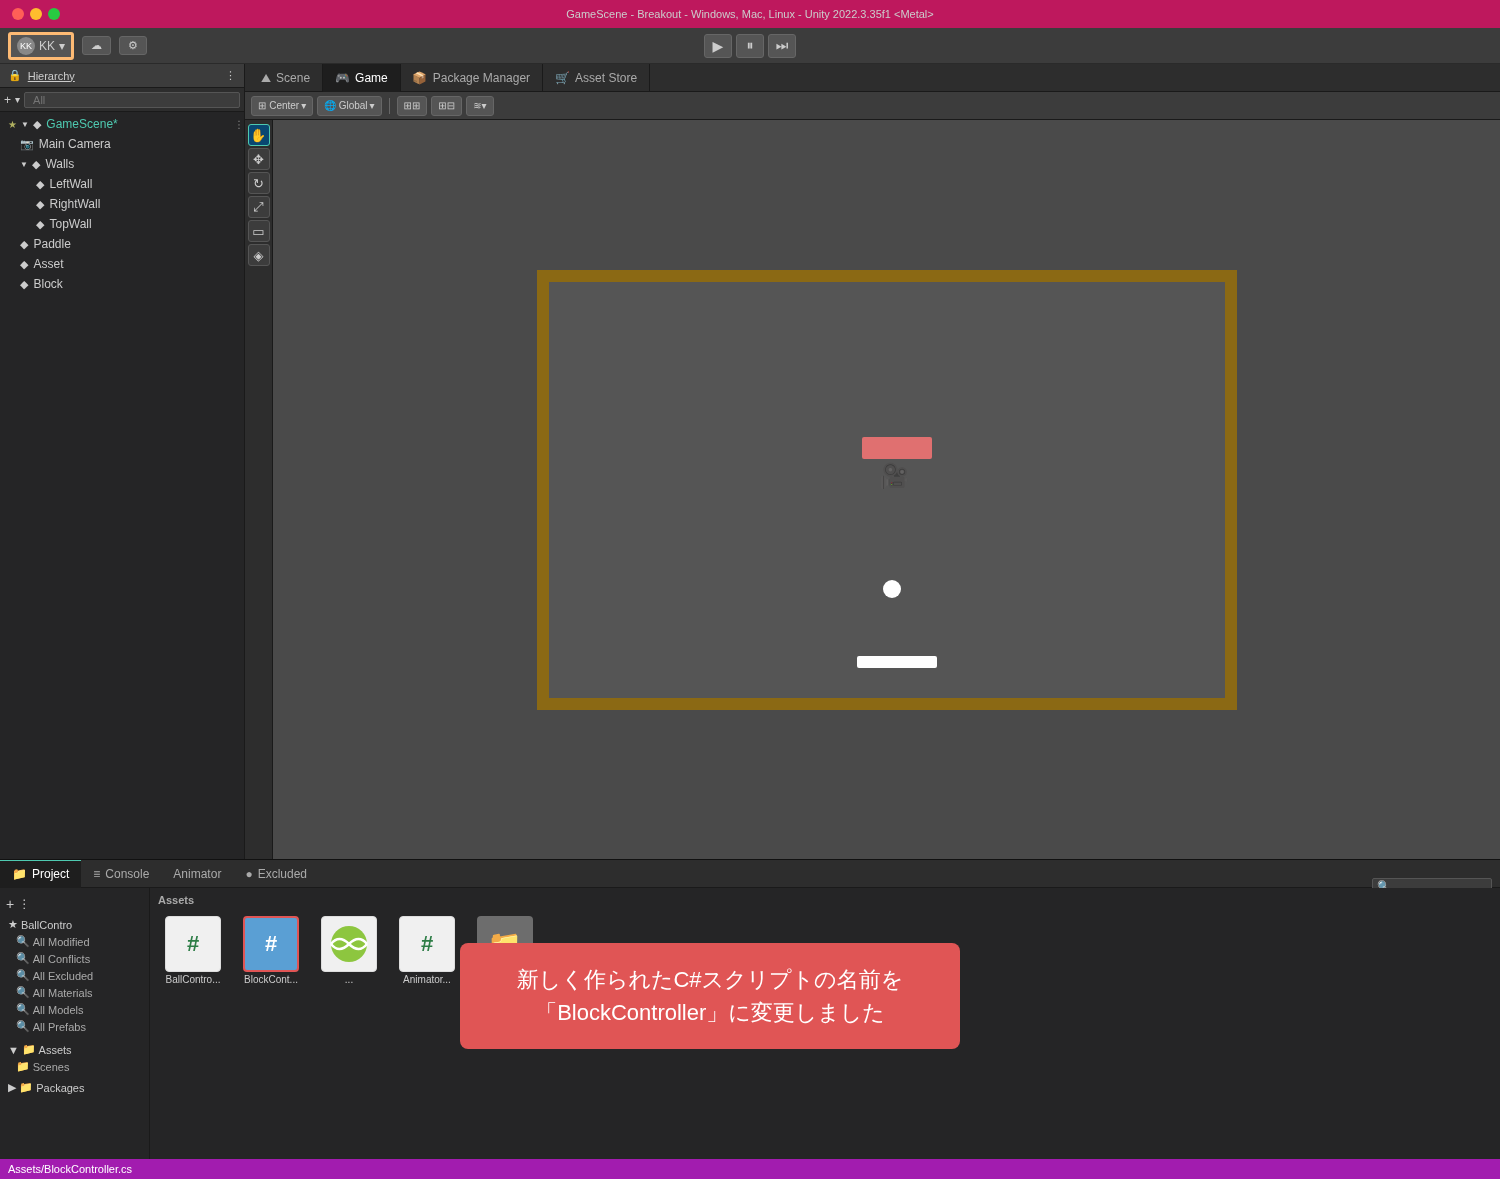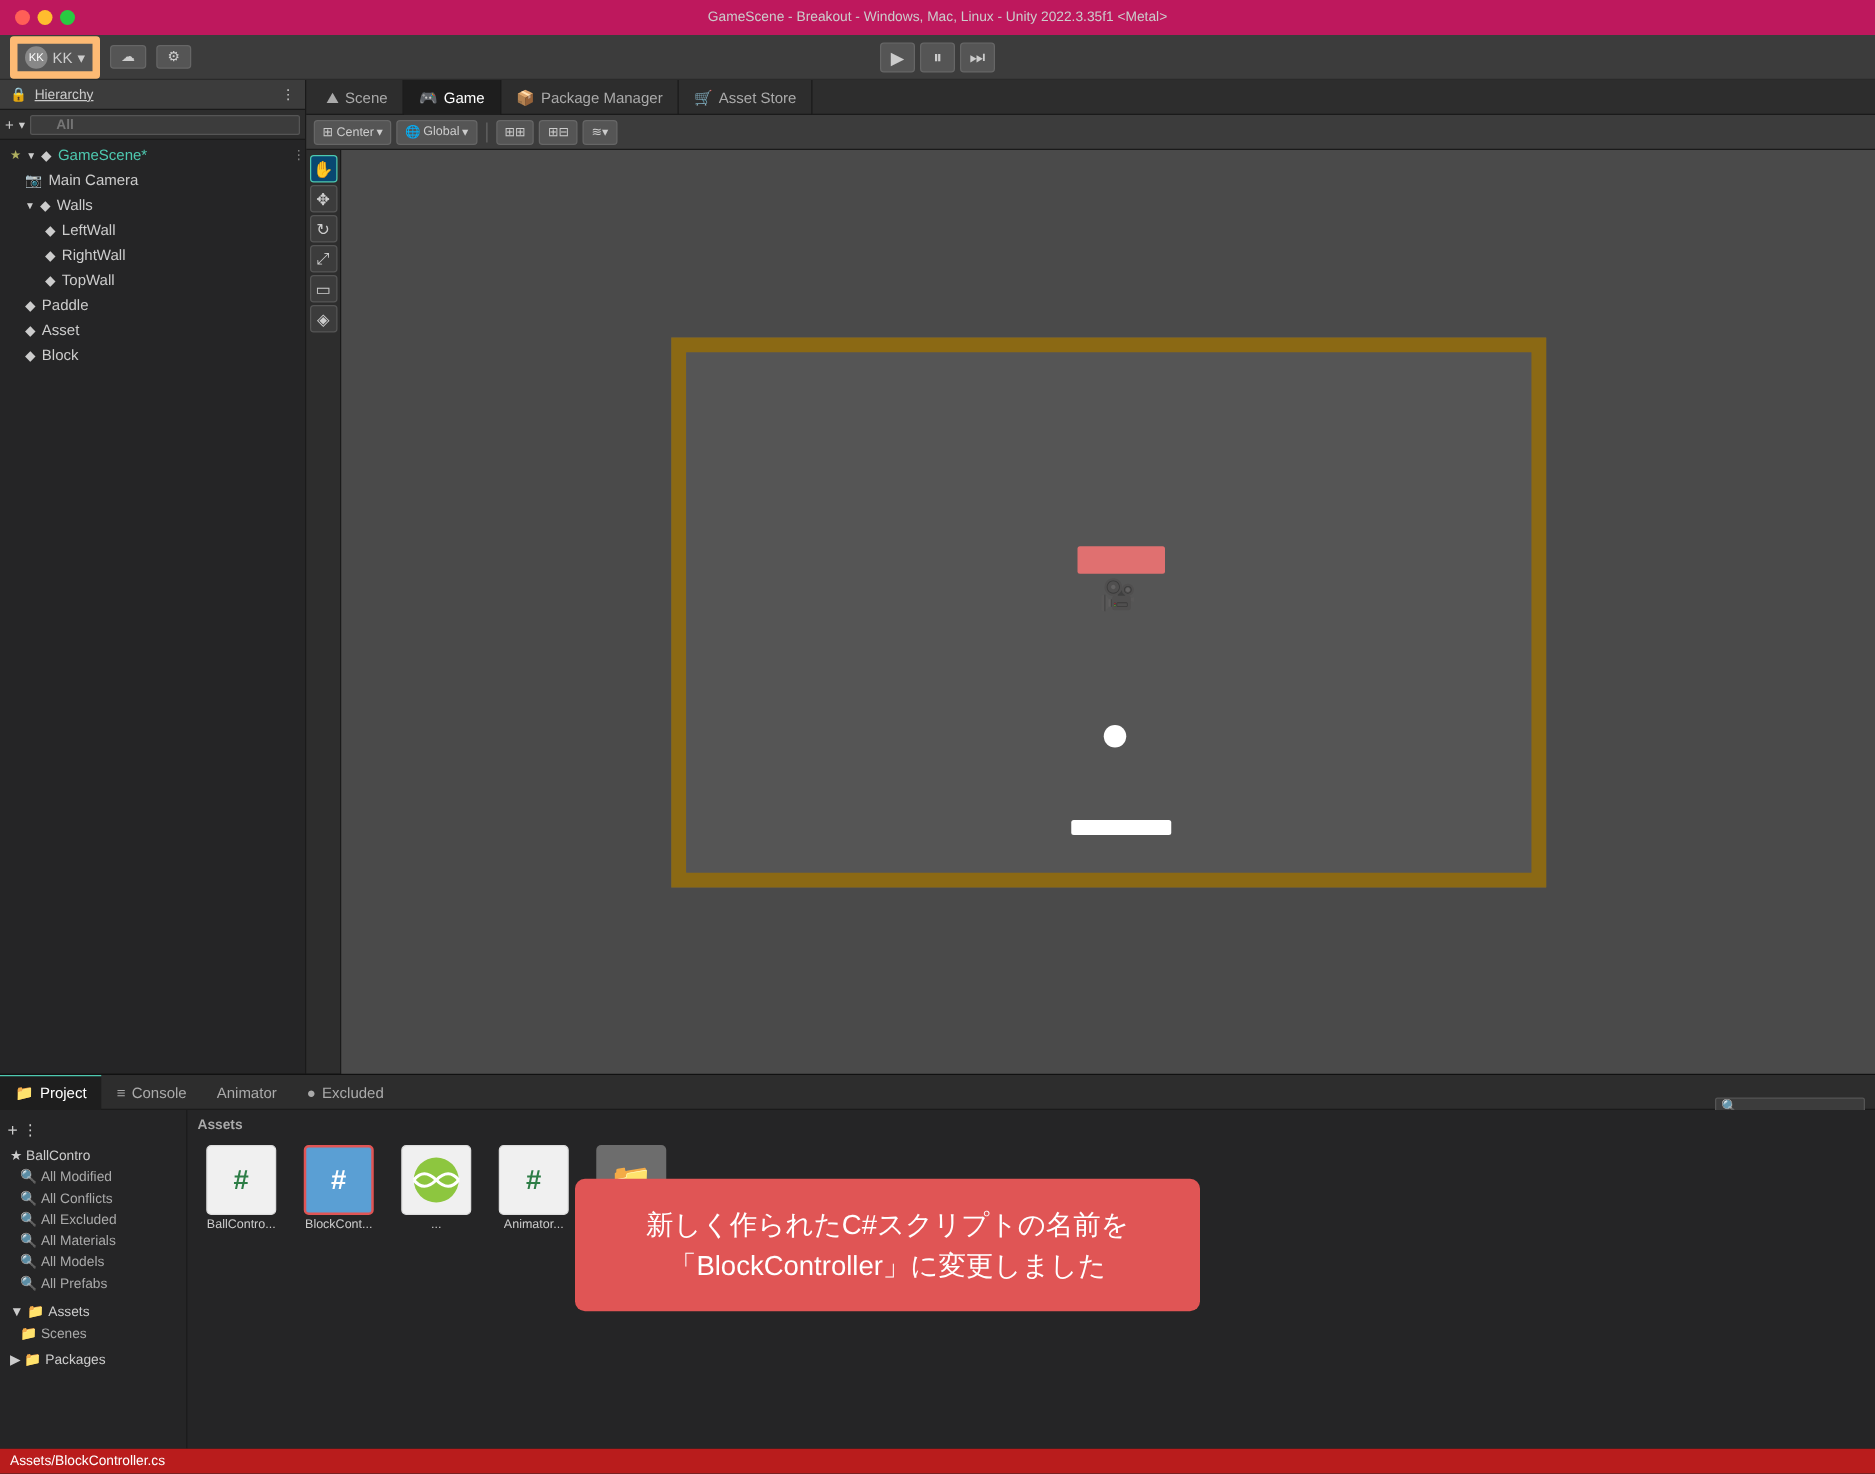--- a/index.html
+++ b/index.html
@@ -65,21 +65,21 @@
       cursor: pointer;
       display: flex;
       align-items: center;
       gap: 3px;
     }
     .toolbar-profile {
       display: flex;
       align-items: center;
       gap: 4px;
       background: #555;
-      border: 6px solid #fdba74;
+      border: 3px solid #fdba74;
       border-radius: 3px;
       padding: 2px 6px;
     }
     .profile-avatar {
       width: 18px; height: 18px;
       background: #888;
       border-radius: 50%;
       display: flex; align-items: center; justify-content: center;
       font-size: 9px; color: #fff;
     }
@@ -143,22 +143,21 @@
       gap: 4px;
       border-bottom: 1px solid #1a1a1a;
     }
     .hierarchy-search {
       flex: 1;
       background: #3c3c3c;
       border: 1px solid #555;
       border-radius: 2px;
       color: #ccc;
       font-size: 11px;
-      padding: 1px 20px;
-      font-weight: bold;
+      padding: 1px 8px;
     }
     .hierarchy-content {
       flex: 1;
       overflow-y: auto;
       padding: 2px 0;
     }
     .h-item {
       height: 20px;
       display: flex;
       align-items: center;
@@ -487,21 +486,21 @@
       color: #fff;
       font-size: 22px;
       line-height: 1.5;
       text-align: center;
       z-index: 100;
     }
 
     
     #status-bar {
       height: 20px;
-      background: #b91c1c;
+      background: #a21caf;
       display: flex;
       align-items: center;
       padding: 0 8px;
       font-size: 11px;
       color: #fff;
       position: absolute;
       bottom: 0;
       width: 100%;
     }
     .search-input-small {

